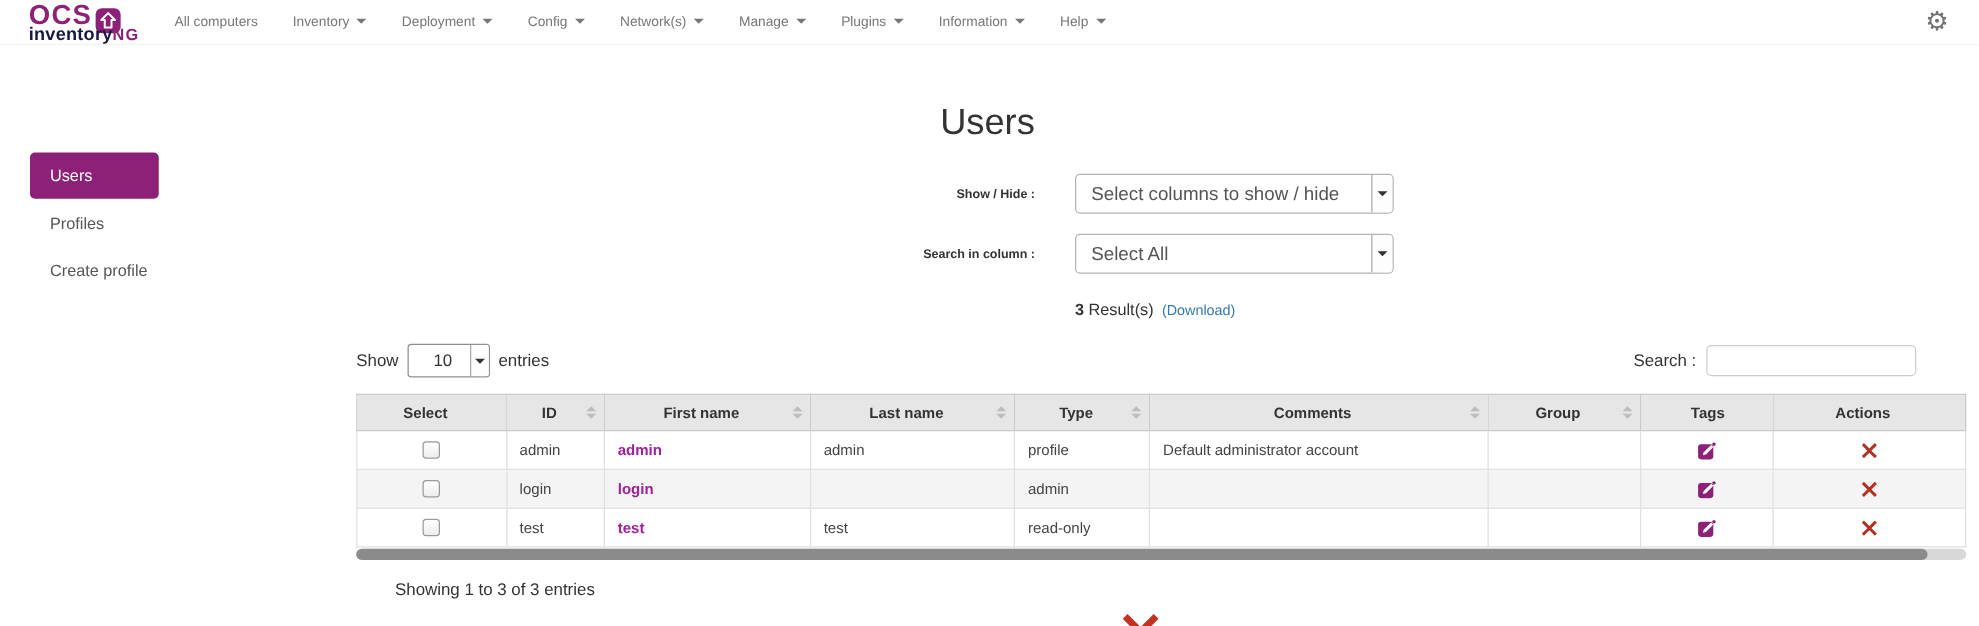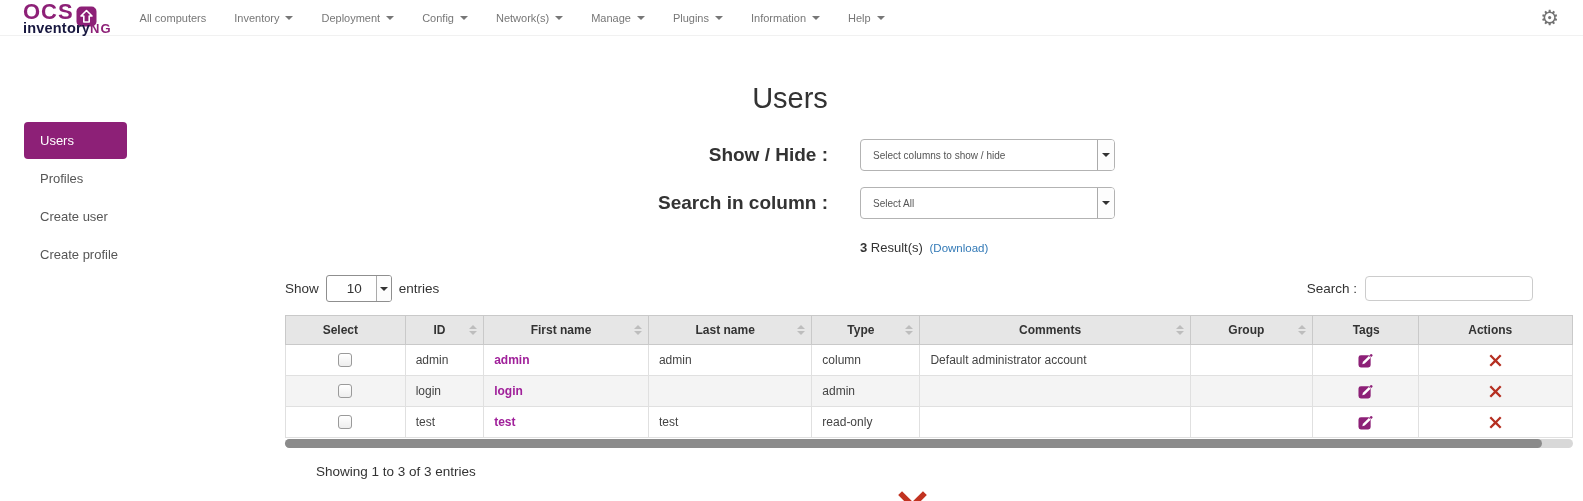--- a/index.html
+++ b/index.html
@@ -23,22 +23,22 @@
   
   .sidebar { position: absolute; left: 24px; top: 122px; width: 235px; }
   .side-item { padding: 11px 16px; font-size: 13px; color: #565656; cursor: pointer; border-radius: 4px; margin-bottom: 1px; }
   .side-item.active { background: #8d2077; color: #fff; width: 103px; }
 
   
   .main { position: absolute; left: 285px; top: 42px; width: 1288px; }
   .center-col { width: 1010px; }
   .page-title { font-size: 29px; font-weight: 400; text-align: center; color: #333; margin: 40px 0 24px; }
   .form-row { display: flex; align-items: center; margin-bottom: 16px; }
-  .form-label { flex: 0 0 575px; padding-right: 32px; text-align: right; font-weight: 700; font-size: 19px; color: #333; }
-  .selectbox { flex: 0 0 255px; height: 32px; border: 1px solid #b3b3b3; border-radius: 4px; background: #fff; display: flex; align-items: center; font-size: 10px; color: #555; cursor: pointer; overflow: hidden; }
+  .form-label { flex: 0 0 575px; padding-right: 32px; text-align: right; font-weight: 700; font-size: 10px; color: #333; }
+  .selectbox { flex: 0 0 255px; height: 32px; border: 1px solid #b3b3b3; border-radius: 4px; background: #fff; display: flex; align-items: center; font-size: 15px; color: #555; cursor: pointer; overflow: hidden; }
   .sel-text { flex: 1; padding-left: 12px; white-space: nowrap; overflow: hidden; }
   .sel-btn { width: 17px; align-self: stretch; border-left: 1px solid #ababab; display: flex; align-items: center; justify-content: center; background: #fdfdfd; }
   .sel-arrow { width: 0; height: 0; border-top: 4px solid #333; border-left: 4px solid transparent; border-right: 4px solid transparent; }
   .results-line { margin-left: 575px; margin-top: 21px; font-size: 13px; color: #333; }
   .results-line b { font-weight: 700; }
   .download-link { color: #337ab7; font-size: 11.5px; text-decoration: none; cursor: pointer; margin-left: 3px; }
 
   
   .controls { display: flex; justify-content: space-between; align-items: center; margin: 20px 0 13px; font-size: 13.5px; color: #333; gap: 39px; }
   .show-entries { display: flex; align-items: center; gap: 7px; }
@@ -93,21 +93,20 @@
       <span class="menu-item"><span>Plugins</span><span class="caret"></span></span>
       <span class="menu-item"><span>Information</span><span class="caret"></span></span>
       <span class="menu-item"><span>Help</span><span class="caret"></span></span>
     </nav>
   <span class="gear">⚙</span>
 </header>
 
 <aside class="sidebar">
     <div class="side-item active">Users</div>
     <div class="side-item">Profiles</div>
-    <div class="side-item">Create user</div>
     <div class="side-item">Create profile</div>
   </aside>
 
 <main class="main">
   <div class="center-col">
     <h1 class="page-title">Users</h1>
 
     <div class="form-row">
       <span class="form-label">Show / Hide :</span>
       <div class="selectbox">
@@ -183,21 +182,21 @@
           <th style="width: 8.2%; padding-left: 20px;"><span>Tags</span></th>
           <th style="width: 12%;"><span>Actions</span></th>
         </tr>
       </thead>
     <tbody>
         <tr>
           <td class="c-center"><span class="checkbox"></span></td>
           <td>admin</td>
           <td><a class="user-link">admin</a></td>
           <td>admin</td>
-          <td>column</td>
+          <td>profile</td>
           <td>Default administrator account</td>
           <td></td>
           <td class="c-center"><span class="icon-btn">
               <svg width="15" height="15" viewBox="0 0 16 16">
                 <rect x="0.5" y="2.5" width="13" height="13" rx="2.6" fill="#8d2077"></rect>
                 <path d="M4.6 12 L5.3 9.4 L11.6 3.1 L13.5 5 L7.2 11.3 Z" fill="#fff"></path>
                 <path d="M12.3 2.4 L14.2 4.3 L15.3 3.2 a0.9 0.9 0 0 0 0 -1.3 L14.7 1.3 a0.9 0.9 0 0 0 -1.3 0 Z" fill="#8d2077"></path>
               </svg>
             </span></td>
           <td class="c-center"><span class="icon-btn">

